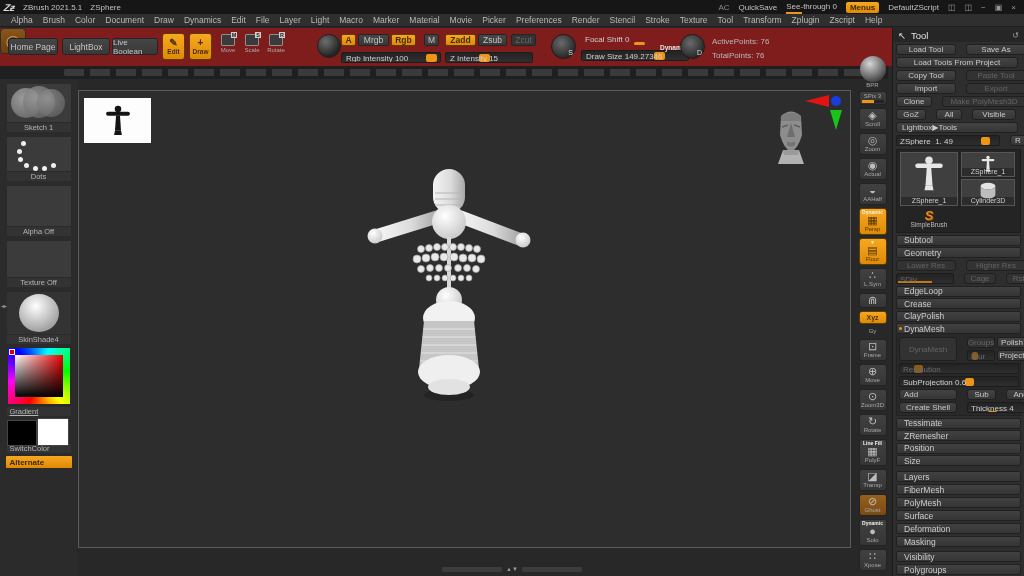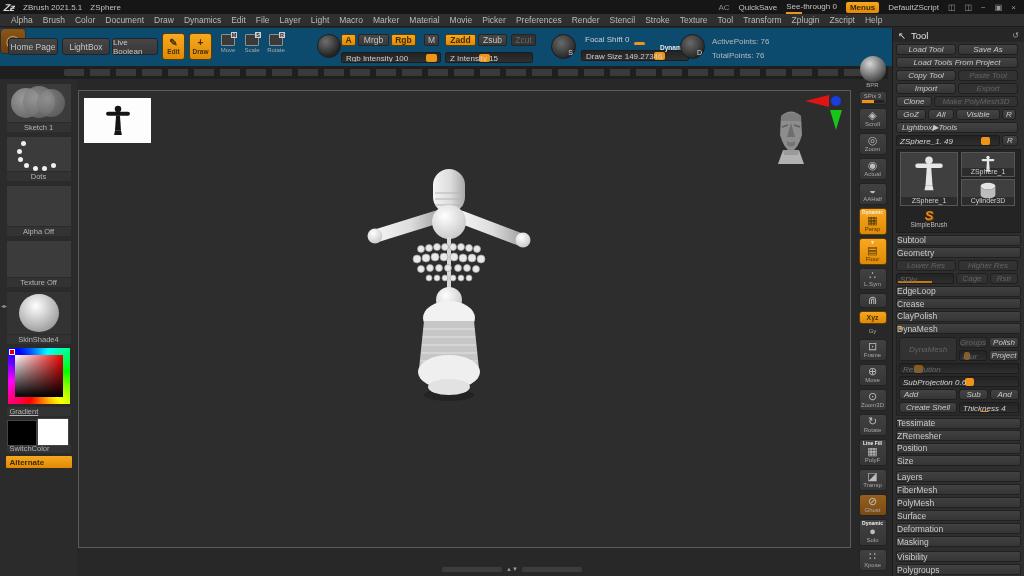--- a/index.html
+++ b/index.html
@@ -14,21 +14,21 @@
   .seethrough{position:relative;padding-bottom:2px;}
   .seethrough i{position:absolute;left:0;bottom:-1px;width:16px;height:2px;background:#ED9419;}
   .menus-btn{background:linear-gradient(#f6a71f,#e18a07);color:#3c2a06;font-weight:bold;
              padding:1px 4px;border-radius:2px;}
   .win-ico{color:#9a9a9a;font-size:8px;}
   
   .menubar{position:absolute;left:0;top:14px;width:1024px;height:13px;background:#2f2f2f;
            border-bottom:1px solid #1d1d1d;display:flex;align-items:center;padding-left:6px;box-sizing:border-box;}
   .menu-item{font-size:8.5px;color:#b9b9b9;padding:0 5px;}
   
-  .toolbar{position:absolute;left:0;top:28px;width:1024px;height:38px;background:#0c4a6e;}
+  .toolbar{position:absolute;left:0;top:28px;width:1024px;height:38px;background:#7f1d1d;}
   .tb-btn{position:absolute;height:17px;background:linear-gradient(#464646,#383838);
           border:1px solid #242424;border-radius:3px;color:#c6c6c6;font-size:8.5px;
           display:flex;align-items:center;justify-content:center;box-sizing:border-box;}
   .tool-toggle{position:absolute;top:5px;width:23px;height:27px;border-radius:3px;border:1px solid #5e3c05;
                background:linear-gradient(#f7a91f,#e08a06);color:#472f05;display:flex;flex-direction:column;
                align-items:center;justify-content:center;font-size:6.5px;font-weight:bold;box-sizing:border-box;}
   .tool-toggle .tglyph{font-size:10px;line-height:10px;}
   .mini-tool{position:absolute;top:6px;width:22px;height:26px;display:flex;flex-direction:column;align-items:center;
              color:#a9a9a9;font-size:6px;gap:1px;}
   .mini-icon{width:12px;height:10px;border:1px solid #8f8f8f;border-radius:1px;position:relative;background:#3a3a3a;}
@@ -116,21 +116,21 @@
   .strip-item.ghostbg{background:linear-gradient(#96601d,#7a4a14);}
   .strip-item.xyz-btn{padding:2px 0;}
   .strip-item.xyz-btn .slabel{font-size:7px;font-weight:bold;}
   .strip-item.tiny{background:none;border:none;}
   
   .tool-panel{position:absolute;left:892px;top:28px;width:132px;height:548px;background:#2e2e2e;
               border-left:1px solid #1b1b1b;box-sizing:border-box;overflow:hidden;}
   .panel-header{height:14px;background:#262626;display:flex;align-items:center;font-size:9.5px;color:#e2e2e2;
                 padding:0 5px;gap:5px;}
   .panel-header .spacer{flex:1;}
-  .p-row{display:flex;gap:2px;margin:2px 3px 0;font-style:italic;}
+  .p-row{display:flex;gap:10px;margin:2px 3px 0;}
   .p-btn{height:11px;background:linear-gradient(#434343,#363636);border:1px solid #1f1f1f;border-radius:3px;
          font-size:8px;color:#c9c9c9;display:flex;align-items:center;justify-content:center;
          box-sizing:border-box;flex:none;}
   .p-btn.dis{color:#646464;background:#323232;}
   .p-slider{height:11px;background:linear-gradient(#232323,#2e2e2e);border:1px solid #1c1c1c;border-radius:2px;
             position:relative;font-size:8px;color:#cfcfcf;box-sizing:border-box;overflow:hidden;flex:none;}
   .p-slider .lab{position:absolute;left:3px;top:1px;white-space:nowrap;z-index:2;}
   .p-slider .thumb{position:absolute;top:1px;width:9px;height:8px;background:#ED9419;border-radius:2px;}
   .p-slider.dis .lab{color:#6a6a6a;}
   .p-slider.dis .thumb{background:#8a5a17;}
@@ -139,21 +139,21 @@
   .t-thumb{position:absolute;background:#3f3f3f;border:1px solid #565656;display:flex;flex-direction:column;
            align-items:center;justify-content:flex-end;overflow:hidden;box-sizing:border-box;}
   .t-thumb .tlabel{font-size:7px;color:#cfcfcf;background:rgba(30,30,30,.55);width:100%;text-align:center;line-height:8px;}
   .t-thumb svg{position:absolute;top:2px;}
   .sbrush{position:absolute;left:3px;top:58px;width:58px;height:22px;display:flex;flex-direction:column;
           align-items:center;justify-content:center;}
   .sbrush .s{font-size:13px;line-height:11px;font-weight:bold;font-style:italic;color:#ED8A11;
              text-shadow:1px 1px 0 #7a4708;}
   .sbrush .tlabel{font-size:6.5px;color:#bdbdbd;}
   .section-bar{height:11px;margin:1.5px 3px 0;background:linear-gradient(#414141,#353535);border:1px solid #202020;
-               border-radius:2px;font-size:8.5px;color:#cccccc;display:flex;align-items:center;
+               border-radius:2px;font-size:8.5px;color:#cccccc;display:flex;align-items:center;padding-left:7px;
                box-sizing:border-box;position:relative;}
   .section-bar.dyn::before{content:"";position:absolute;left:2px;top:3px;width:3px;height:3px;border-radius:50%;
                            background:#ED9419;}
   .dyn-content{background:#292929;margin:0 3px;padding:1px 0 2px;border:1px solid #222;border-top:none;}
   .dyn-content .p-row{margin:2px 2px 0;}
   .bottom-sections{margin-top:5px;}
   
   .bottom-divider{position:absolute;left:412px;top:565px;width:200px;height:8px;display:flex;align-items:center;
                   gap:4px;justify-content:center;color:#9a9a9a;font-size:6px;}
   .bottom-divider .bar{width:60px;height:5px;background:#3d3d3d;border-radius:2px;}

